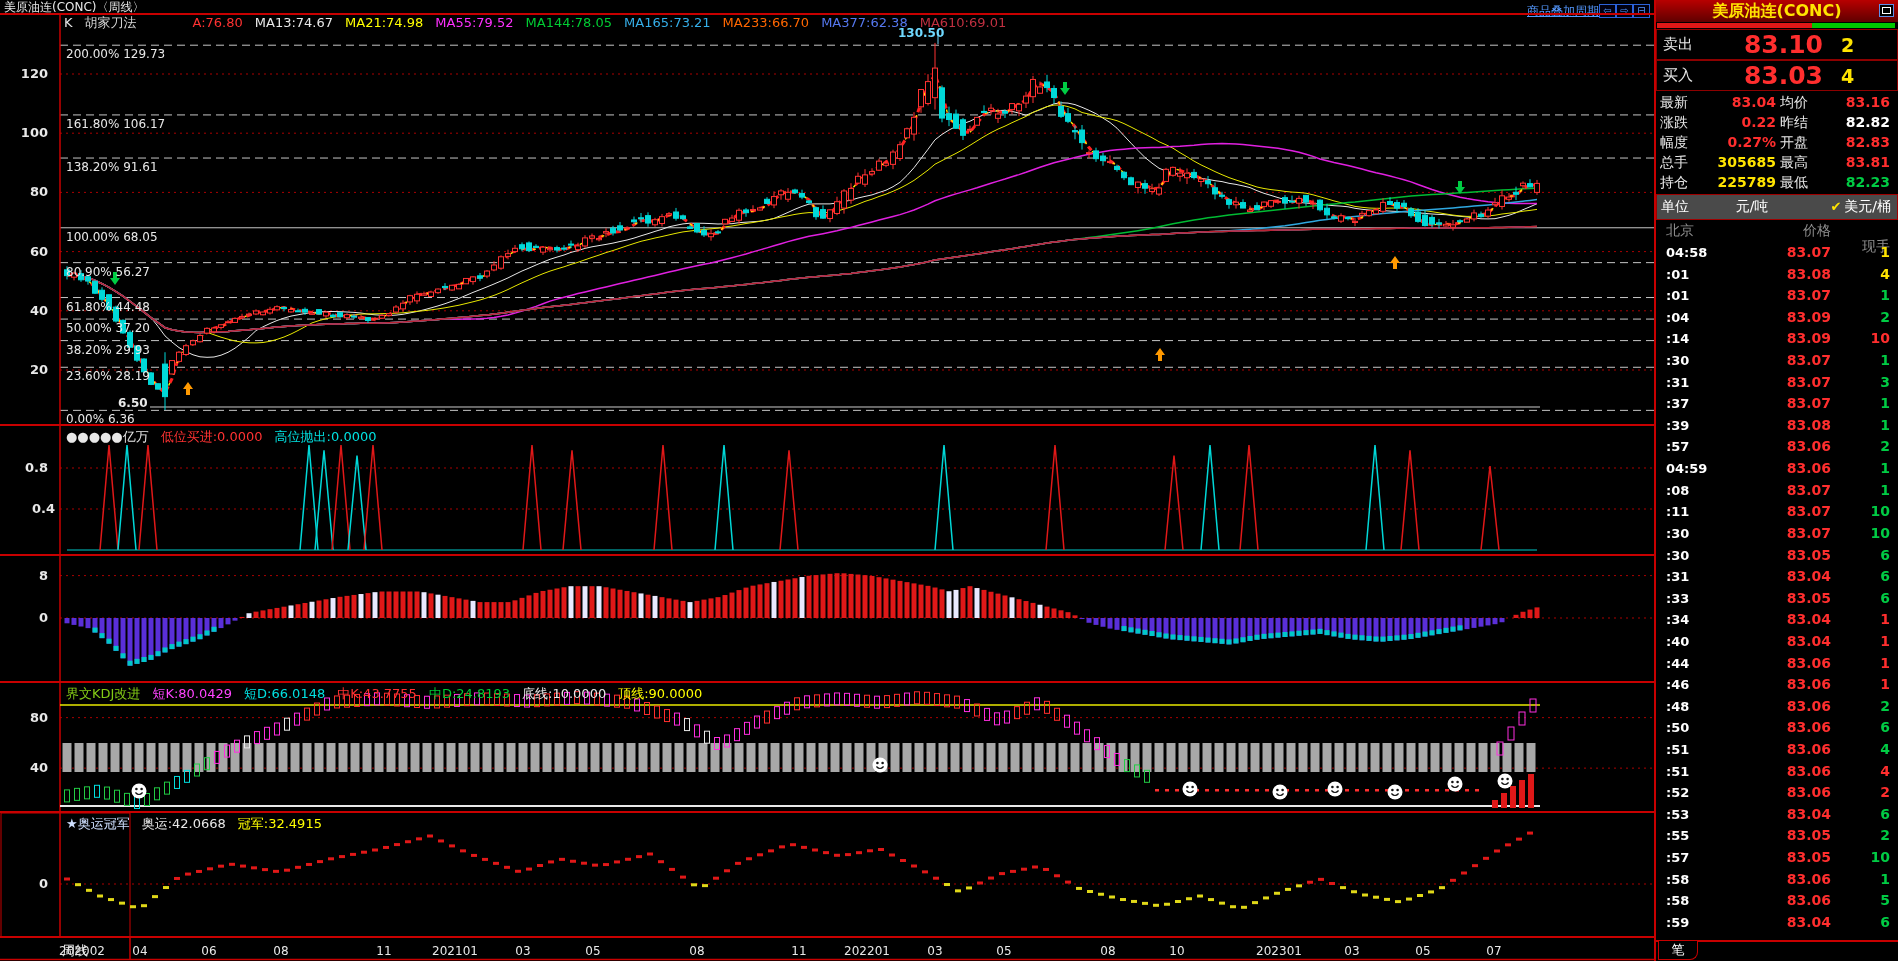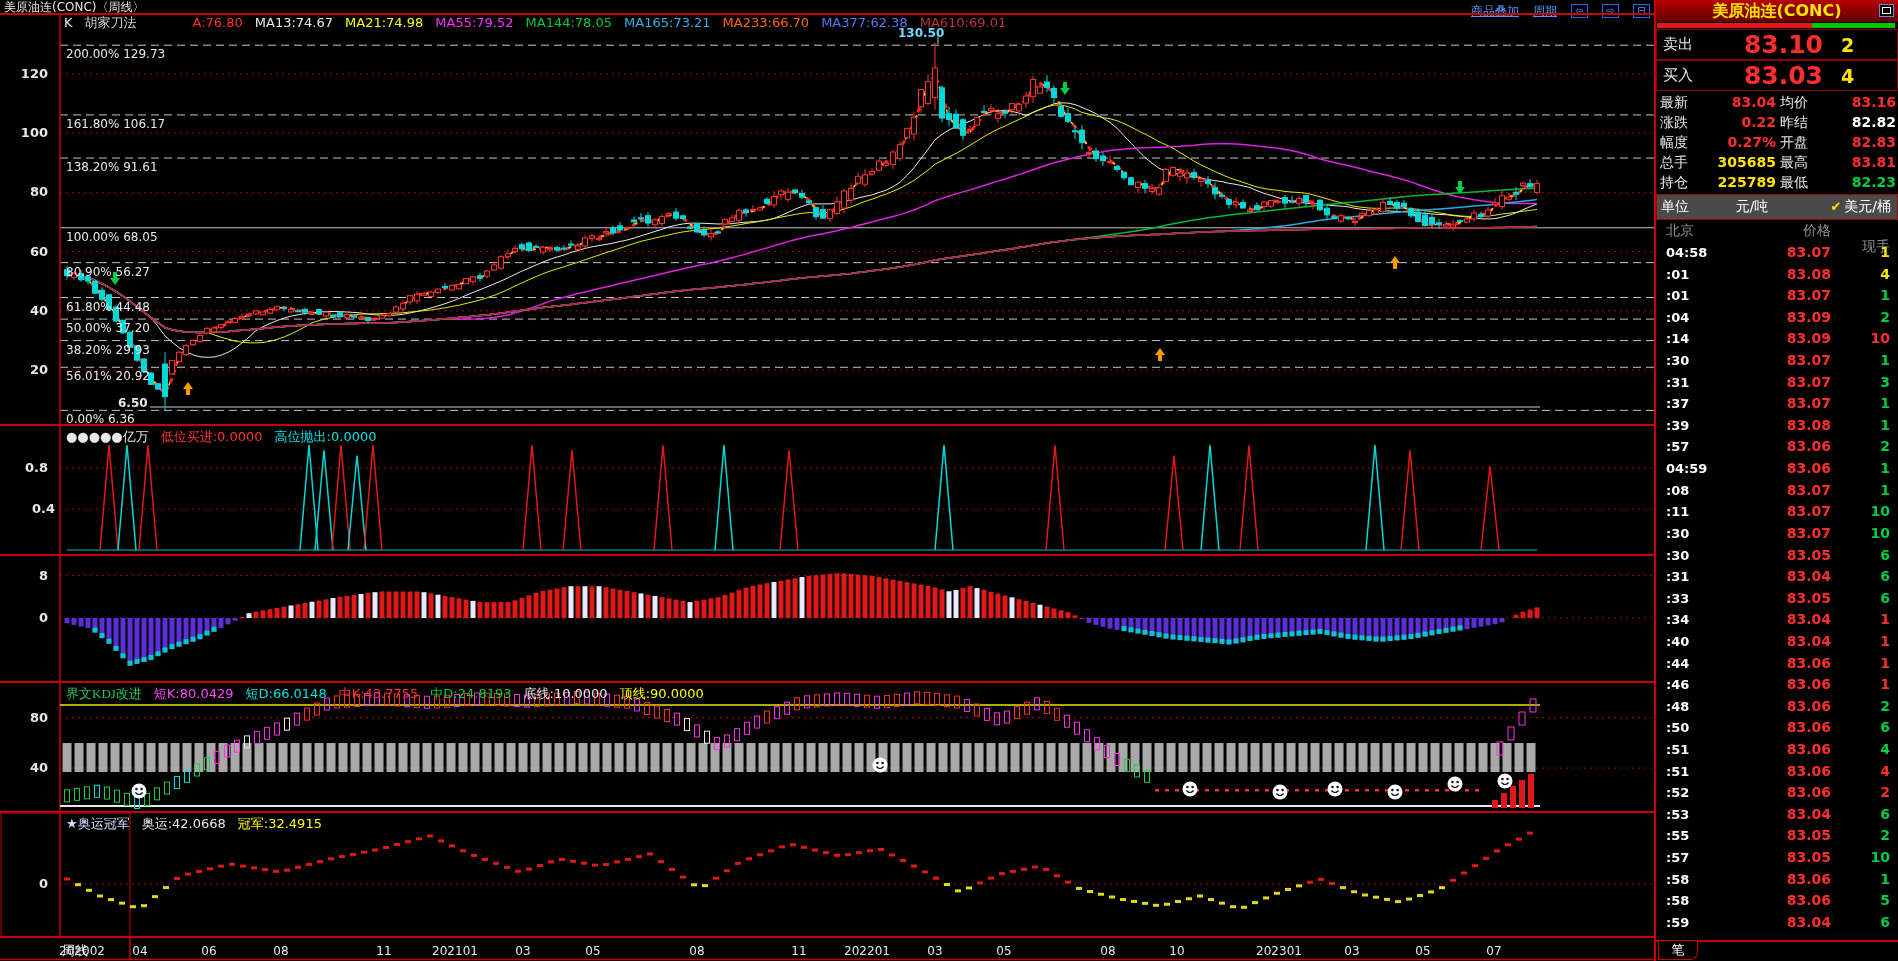--- a/index.html
+++ b/index.html
@@ -1,20 +1,20 @@
 <!DOCTYPE html>
 <html><head>
 <meta charset="utf-8">
 <style>
   html,body{margin:0;padding:0;background:#000;}
   body{width:1898px;height:961px;overflow:hidden;position:relative;font-family:"DejaVu Sans",sans-serif;}
   .abs{position:absolute;}
   #topbar{position:absolute;left:0;top:0;width:1654px;height:14px;background:#000;color:#e8e8e8;font-size:12px;line-height:14px;}
   #window-title{position:absolute;left:4px;top:0;white-space:nowrap;}
-  #topbar-right{position:absolute;right:4px;top:0;display:flex;gap:14px;align-items:center;height:22px;}
+  #topbar-right{position:absolute;right:4px;top:0;display:flex;align-items:center;height:22px;}
   .toplink{color:#5599ff;text-decoration:underline;cursor:pointer;font-size:12px;}
   .winbtn{display:inline-block;width:15px;height:12px;border:1px solid #2b62d9;color:#5599ff;font-size:10px;line-height:11px;text-align:center;background:#001;cursor:pointer;}
   #chart-root{position:absolute;left:0;top:0;width:1654px;height:961px;}
   svg{position:absolute;left:0;top:0;}
   .hdr{position:absolute;display:flex;gap:12px;white-space:nowrap;font-size:13px;line-height:14px;}
   .hdr span{white-space:nowrap;}
   .ylab{width:48px;text-align:right;color:#e8e8e8;font-weight:bold;font-size:13px;}
   .fiblab{color:#e8e8e8;font-size:12px;white-space:nowrap;}
   .tlab{color:#e8e8e8;font-size:12px;transform:translateX(-50%);white-space:nowrap;}
   #peak-label{color:#6fd9ff;font-weight:bold;font-size:12px;}
@@ -29,21 +29,21 @@
   .ratio-red{background:#e01818;width:65%;height:100%;}
   .ratio-green{background:#00c800;width:35%;height:100%;}
   .bid-box{position:absolute;left:0;width:240px;height:29px;border:1px solid #8d0000;display:flex;align-items:center;cursor:pointer;}
   .bb-label{color:#e8e8e8;font-size:15px;margin-left:6px;width:48px;}
   .bb-price{color:#ff2e2e;font-weight:bold;font-size:25px;width:112px;text-align:right;}
   .bb-qty{color:#ffe400;font-weight:bold;font-size:19px;margin-left:18px;}
   #info-grid{position:absolute;left:0;top:92px;width:242px;}
   .info-row{display:grid;grid-template-columns:50px 70px 62px 1fr;height:20px;line-height:20px;font-size:14px;}
   .info-row .lab{color:#e8e8e8;padding-left:4px;}
   .info-row .val{text-align:right;font-weight:bold;}
-  .info-row .val2{text-align:right;font-weight:bold;padding-right:2px;}
+  .info-row .val2{text-align:right;font-weight:bold;padding-right:8px;}
   .unit-row{position:absolute;left:0;top:194px;width:240px;height:24px;background:#4a4a4a;border:1px solid #a00000;display:grid;grid-template-columns:52px 86px 1fr;line-height:22px;font-size:14px;color:#fff;}
   .unit-row .u0{padding-left:4px;}
   .unit-row .u1{text-align:center;cursor:pointer;}
   .unit-row .u2{text-align:right;padding-right:6px;cursor:pointer;}
   .chk{color:#ffe400;font-weight:bold;margin-right:3px;font-size:13px;}
   .tick-header{position:absolute;left:0;top:221px;width:242px;height:19px;display:grid;grid-template-columns:70px 105px 1fr;color:#8f8f8f;font-size:14px;line-height:19px;}
   .tick-header .h0{padding-left:10px;}
   .tick-header .h1{text-align:right;}
   .tick-header .h2{text-align:right;padding-right:8px;margin-top:16px;}
   #tick-list{position:absolute;left:0;top:242px;width:242px;height:692px;}
@@ -1337,21 +1337,21 @@
       <span style="color: rgb(255, 102, 0);">MA233:66.70</span>
       <span style="color: rgb(85, 119, 238);">MA377:62.38</span>
       <span style="color: rgb(192, 48, 64);">MA610:69.01</span>
     </div>
   <div class="hdr" id="yiwan-header" style="left:66px;top:430px;">
       <span style="color: rgb(232, 232, 232);">●●●●●亿万</span>
       <span style="color: rgb(255, 50, 50);">低位买进:0.0000</span>
       <span style="color: rgb(0, 224, 224);">高位抛出:0.0000</span>
     </div>
   <div class="hdr" id="kd-header" style="left:66px;top:687px;">
-      <span style="color: #22c55e; font-family: Liberation Serif, serif;">界文KDJ改进</span>
+      <span style="color: #84cc16;">界文KDJ改进</span>
       <span style="color: rgb(255, 68, 255);">短K:80.0429</span>
       <span style="color: rgb(0, 224, 224);">短D:66.0148</span>
       <span style="color: rgb(255, 50, 50);">中K:43.7755</span>
       <span style="color: rgb(0, 204, 51);">中D:24.8193</span>
       <span style="color: rgb(232, 232, 232);">底线:10.0000</span>
       <span style="color: rgb(255, 255, 0);">顶线:90.0000</span>
     </div>
   <div class="hdr" id="aoyun-header" style="left:66px;top:817px;">
       <span style="color: rgb(207, 224, 255);">★奥运冠军</span>
       <span style="color: rgb(232, 232, 232);">奥运:42.0668</span>
@@ -1376,21 +1376,21 @@
       <div class="abs ylab" style="left: 0px; top: 760.125px;">40</div>
       <div class="abs ylab" style="left: 0px; top: 876px;">0</div>
       <div class="abs fiblab" style="left: 66px; top: 47.1992px;">200.00% 129.73</div>
       <div class="abs fiblab" style="left: 66px; top: 116.937px;">161.80% 106.17</div>
       <div class="abs fiblab" style="left: 66px; top: 160.034px;">138.20% 91.61</div>
       <div class="abs fiblab" style="left: 66px; top: 229.772px;">100.00% 68.05</div>
       <div class="abs fiblab" style="left: 66px; top: 264.641px;">80.90% 56.27</div>
       <div class="abs fiblab" style="left: 66px; top: 299.539px;">61.80% 44.48</div>
       <div class="abs fiblab" style="left: 66px; top: 321.088px;">50.00% 37.20</div>
       <div class="abs fiblab" style="left: 66px; top: 342.607px;">38.20% 29.93</div>
-      <div class="abs fiblab" style="left: 66px; top: 369.277px;">56.01% 20.92</div>
+      <div class="abs fiblab" style="left: 66px; top: 369.277px;">23.60% 28.19</div>
       <div class="abs fiblab" style="left: 66px; top: 412.374px;">0.00% 6.36</div>
       <div class="abs tlab" style="left: 82px; top: 944px;">202002</div>
       <div class="abs tlab" style="left: 140px; top: 944px;">04</div>
       <div class="abs tlab" style="left: 209px; top: 944px;">06</div>
       <div class="abs tlab" style="left: 281px; top: 944px;">08</div>
       <div class="abs tlab" style="left: 384px; top: 944px;">11</div>
       <div class="abs tlab" style="left: 455px; top: 944px;">202101</div>
       <div class="abs tlab" style="left: 523px; top: 944px;">03</div>
       <div class="abs tlab" style="left: 593px; top: 944px;">05</div>
       <div class="abs tlab" style="left: 697px; top: 944px;">08</div>

